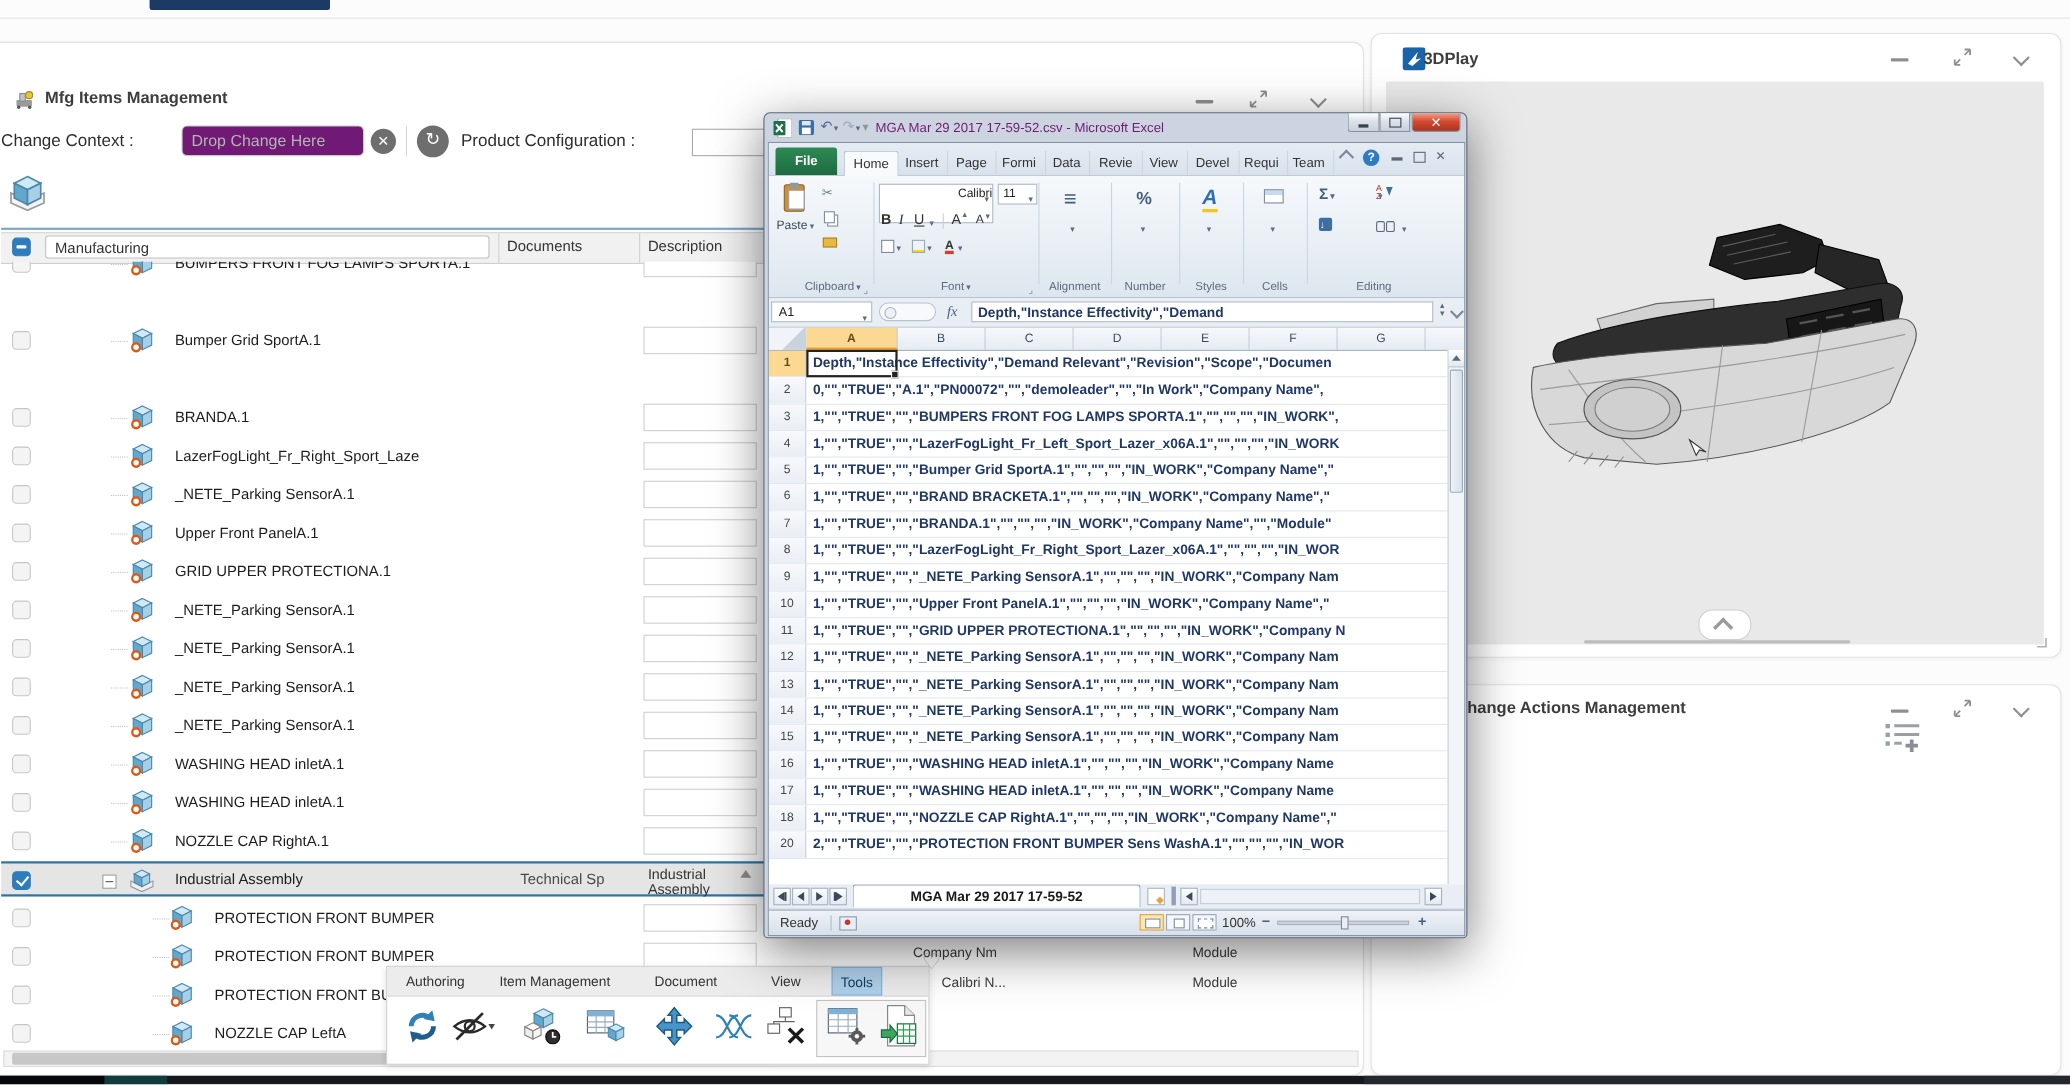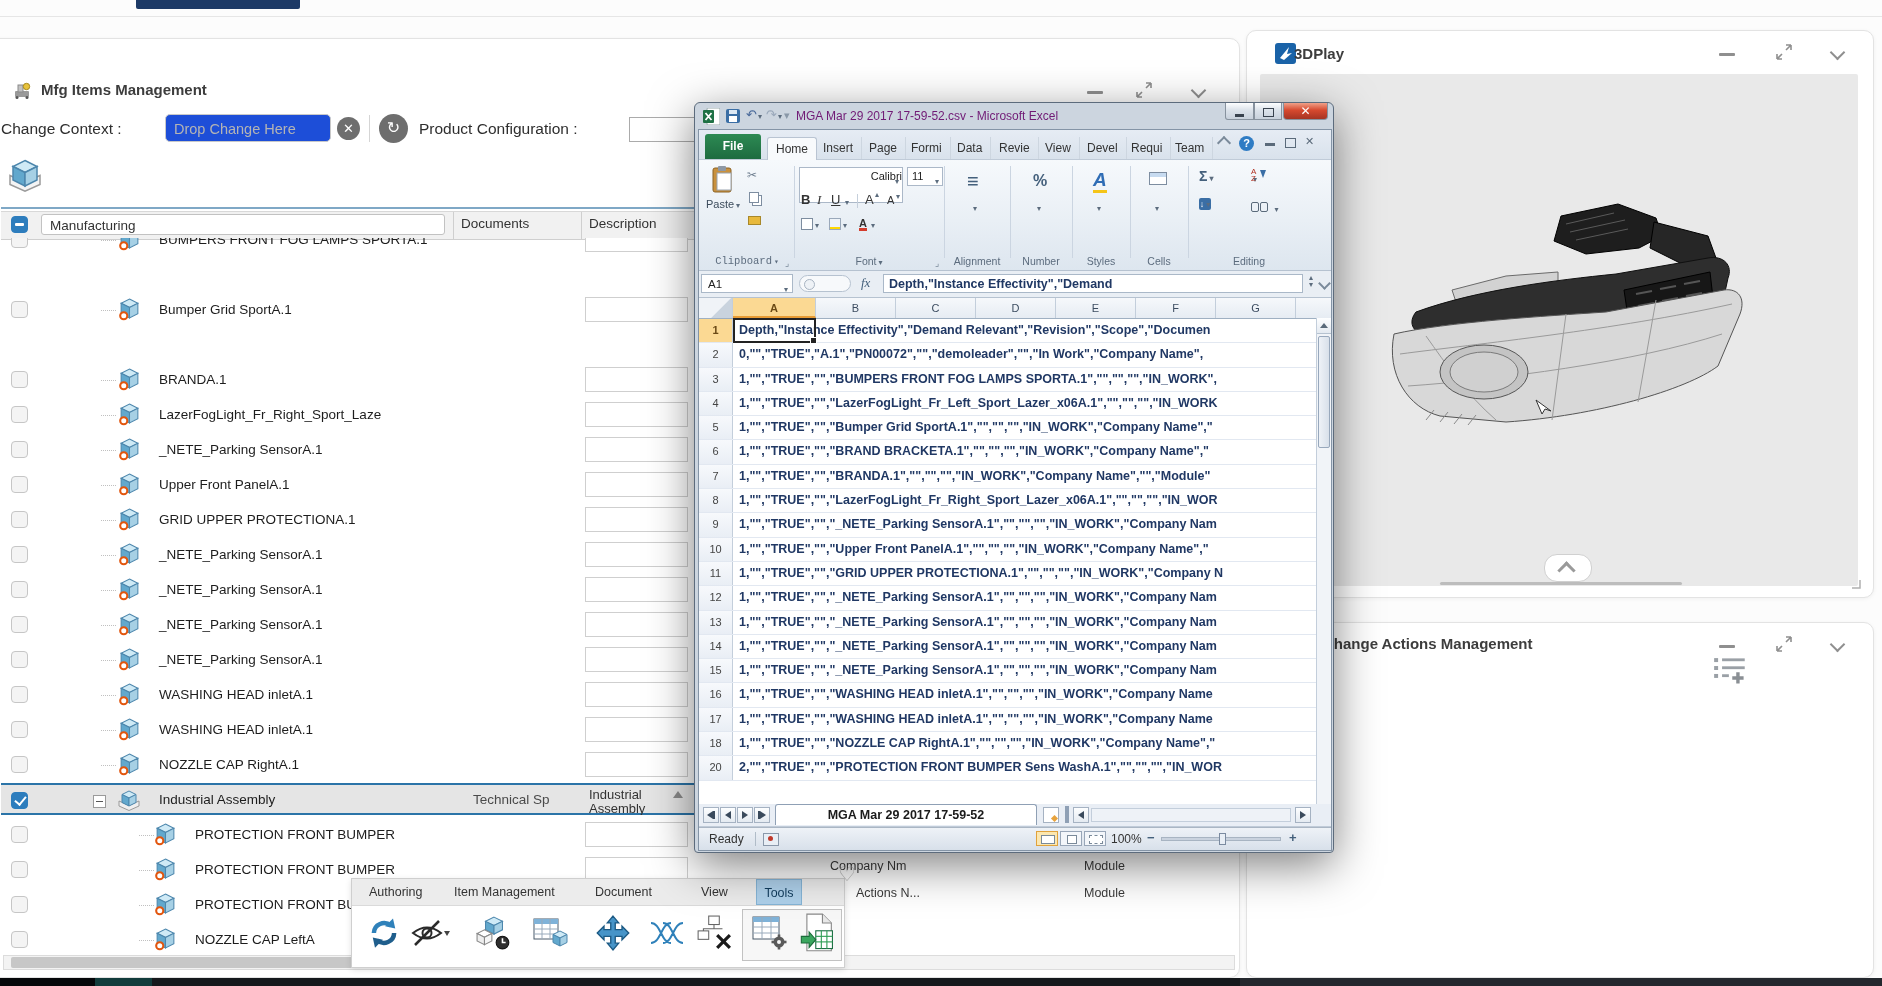--- a/index.html
+++ b/index.html
@@ -5,21 +5,21 @@
   html,body{margin:0;padding:0;background:#fff;}
   .stage{position:relative;width:1882px;height:986px;background:#fcfcfc;font-family:"Liberation Sans",sans-serif;overflow:hidden;}
   .abs{position:absolute;}
   
   .panel{position:absolute;background:#fff;border:1px solid #e3e3e3;border-radius:10px;box-shadow:0 1px 4px rgba(0,0,0,.05);}
   .ptitle{font-size:15px;font-weight:bold;color:#3d3d3d;}
   .ctl-min{position:absolute;width:16px;height:3px;background:#8f8f8f;border-radius:1px;}
   .chev{position:absolute;width:9px;height:9px;border-right:2px solid #8f8f8f;border-bottom:2px solid #8f8f8f;transform:rotate(45deg);}
   
   .ccl{font-size:15.5px;color:#2e2e2e;}
-  .dropzone{position:absolute;width:166px;height:28px;border:1px solid #c9c9c9;border-radius:5px;background:#1d4ed8;color:#b4b4b4;font-size:14.5px;line-height:28px;padding-left:8px;box-sizing:border-box;}
+  .dropzone{position:absolute;width:166px;height:28px;border:1px solid #c9c9c9;border-radius:5px;background:#701a75;color:#b4b4b4;font-size:14.5px;line-height:28px;padding-left:8px;box-sizing:border-box;}
   .circbtn{position:absolute;border-radius:50%;background:#6e6e6e;color:#fff;text-align:center;}
   .combo{position:absolute;background:#fff;border:1px solid #ababab;box-sizing:border-box;}
   .combo .dar{position:absolute;right:5px;top:50%;margin-top:-3px;width:0;height:0;border-left:4px solid transparent;border-right:4px solid transparent;border-top:6px solid #555;}
   .pill{position:absolute;background:#9f9f9f;border:1px solid #8a8a8a;color:#fff;font-size:13px;text-align:center;border-radius:12px;}
   .thead{position:absolute;left:0;top:172px;width:1237px;height:27px;background:#f1f1f1;border-top:1px solid #d8d8d8;border-bottom:1px solid #cfcfcf;}
   .thead .htxt{position:absolute;top:4px;font-size:13.5px;color:#333;}
   .mfgfilter{position:absolute;left:40px;top:2px;width:404px;height:21px;background:#fff;border:1px solid #c2c2c2;border-radius:3px;font-size:13.5px;color:#333;line-height:21px;padding-left:8px;box-sizing:border-box;}
   .vline{position:absolute;top:0;width:1px;height:27px;background:#cfcfcf;}
   .treewrap{position:absolute;left:0;top:199px;width:1237px;height:734px;overflow:hidden;}
   .trow{position:absolute;left:0;width:1237px;height:34px;}
@@ -355,21 +355,21 @@
     </div>
 
     <span class="abs tri-l" style="left:2px;top:919px;"></span>
     <div class="hsb-track"></div>
     <div class="hsb-thumb"></div>
    </div>
   </section>
 
   <span class="ghost" style="left:830px;top:859px;z-index:6;">Company Nm</span>
   <span class="ghost" style="left:1084px;top:859px;z-index:6;">Module</span>
-  <span class="ghost" style="left:856px;top:886px;z-index:6;">Actions N...</span>
+  <span class="ghost" style="left:856px;top:886px;z-index:6;">Calibri N...</span>
   <span class="ghost" style="left:1084px;top:886px;z-index:6;">Module</span>
   <span class="abs" style="left:838px;top:862px;font-size:20px;color:#b9b9b9;z-index:31;">♡</span>
 
   <section class="btoolbar">
     <div class="btabs">
       <span class="btab" style="left:11px;">Authoring</span>
       <span class="btab" style="left:96px;">Item Management</span>
       <span class="btab" style="left:237px;">Document</span>
       <span class="btab" style="left:343px;">View</span>
       <span class="btab active" style="left:404px;width:46px;text-align:center;padding:0 6px;">Tools</span>
@@ -577,21 +577,21 @@
           <svg width="24" height="28" viewBox="0 0 24 28">
             <rect x="2" y="2" width="18" height="24" rx="2" fill="#c9913e" stroke="#8a6226"></rect>
             <rect x="7" y="0" width="8" height="5" rx="1" fill="#8e98a4"></rect>
             <rect x="6" y="7" width="14" height="17" fill="#fff" stroke="#9aa4b0"></rect>
           </svg>
           <div class="dd" style="font-size:11px;color:#3c4c5c;">Paste</div>
         </div>
         <span class="rbtn" style="left:48px;top:8px;font-size:12px;color:#6b7b8c;">✂</span>
         <span class="abs copyic mini" style="left:50px;top:32px;"></span>
         <span class="abs" style="left:49px;top:56px;width:11px;height:7px;background:#e8b93c;border:1px solid #a8882a;"></span>
-        <span class="rglabel dd" style="left:2px;width:92px;font-family:Liberation Mono, monospace;">Clipboard</span>
+        <span class="rglabel dd" style="left:12px;width:92px;">Clipboard</span>
         <span class="rgsep" style="left:95px;"></span>
 
         <div class="combo2" style="left:100px;top:7px;width:104px;height:36px;text-align:right;"><span>Calibri</span><span class="ddo" style="right:3px;top:5px;position:absolute;">▾</span></div>
         <div class="combo2" style="left:208px;top:7px;width:36px;height:19px;"><span>11</span><span class="ddo" style="right:3px;top:5px;position:absolute;">▾</span></div>
         <span class="rbtn" style="left:102px;top:32px;font-weight:bold;font-size:13px;color:#333;">B</span>
         <span class="rbtn" style="left:118px;top:32px;font-style:italic;font-family:'Liberation Serif',serif;font-size:13px;color:#333;">I</span>
         <span class="rbtn" style="left:132px;top:32px;text-decoration:underline;font-size:13px;color:#333;">U</span>
         <span class="ddo" style="left:146px;top:38px;">▾</span>
         <span class="abs" style="left:158px;top:34px;width:1px;height:14px;background:#c5cfdb;"></span>
         <span class="rbtn" style="left:166px;top:32px;font-size:13px;color:#333;">A</span>

